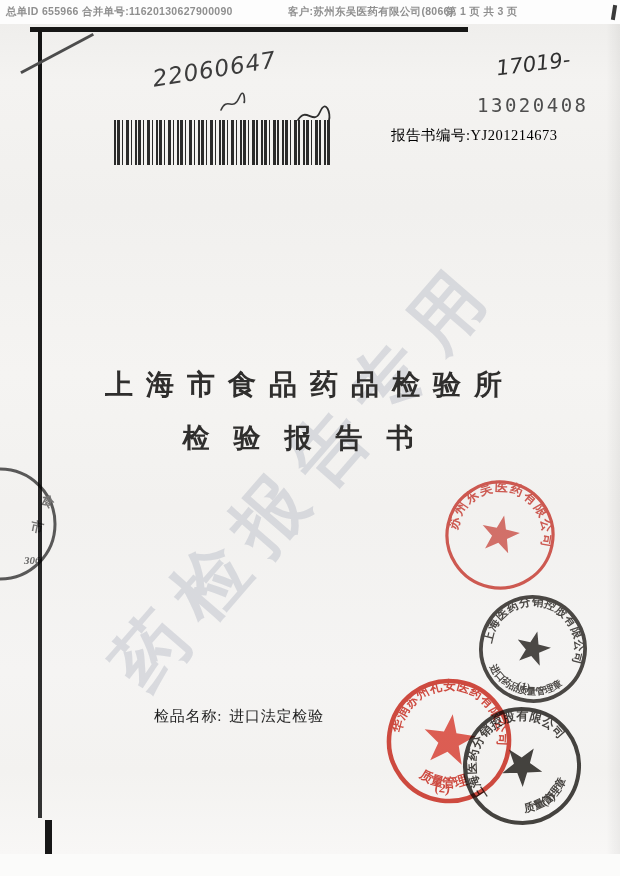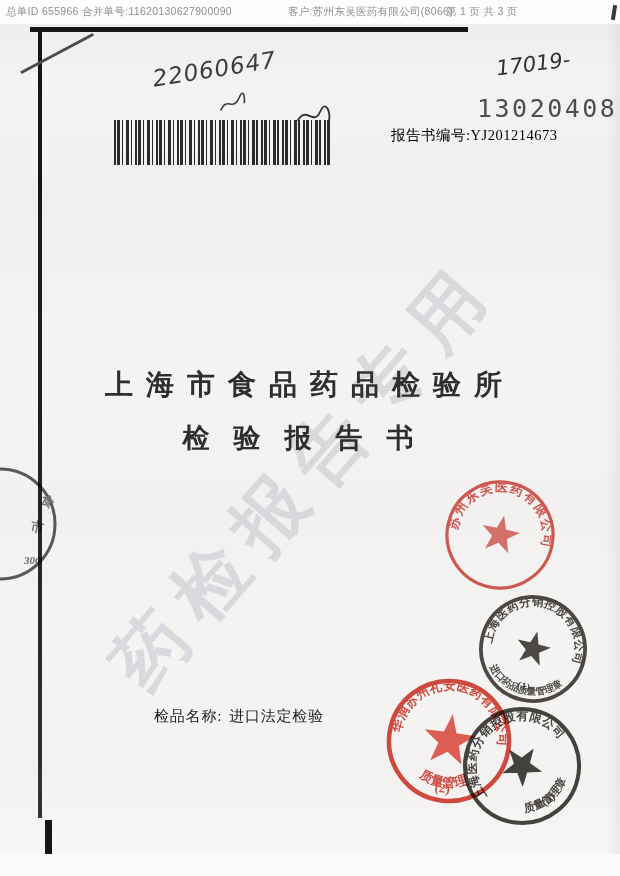--- a/index.html
+++ b/index.html
@@ -13,41 +13,41 @@
     background:linear-gradient(180deg,#efeeec 0%,#f4f3f1 7%,#f1f0ee 22%,#f5f4f2 42%,#f2f1ef 58%,#f5f4f3 78%,#f3f2f0 90%,#f8f7f6 100%);
     z-index:0;
   }
   .page-bg:after{
     content:"";position:absolute;right:0;top:0;width:14px;height:100%;
     background:linear-gradient(90deg,rgba(0,0,0,0) 0%,rgba(0,0,0,.05) 100%);
   }
   .bottom-strip{position:absolute;left:0;top:854px;width:620px;height:22px;background:#fbfbfa;z-index:0;}
   
   .scan-header{position:absolute;left:0;top:0;width:620px;height:24px;background:#fdfdfd;z-index:2;}
-  .hdr{position:absolute;top:5px;font-family:"Liberation Sans","DejaVu Sans",sans-serif;font-size:10.5px;color:#8f8f8f;letter-spacing:.3px;white-space:nowrap;}
+  .hdr{position:absolute;top:5px;font-family:"Liberation Sans","DejaVu Sans",sans-serif;font-size:10.5px;color:#8f8f8f;letter-spacing:.3px;white-space:nowrap;font-weight:bold;}
   .hdr-left{left:6px;}
   .hdr-cust{left:288px;}
   .hdr-page{left:446px;}
   
   .line-top{position:absolute;left:30px;top:27px;width:438px;height:5px;background:#161616;z-index:2;}
   .line-left{position:absolute;left:38px;top:30px;width:4px;height:788px;background:linear-gradient(180deg,#141414 0%,#222 55%,#333 100%);z-index:2;}
   .tick-bottom{position:absolute;left:45px;top:820px;width:7px;height:34px;background:#171717;z-index:2;}
   .slash-topleft{position:absolute;left:16px;top:52px;width:82px;height:2.5px;background:#4c4c4c;transform:rotate(-28deg);z-index:3;}
   .mark-topright{position:absolute;left:612px;top:5px;width:4px;height:15px;background:#3a3a3a;transform:rotate(9deg);z-index:2;}
   
   .watermark{
     position:absolute;left:-55px;top:425px;width:720px;height:100px;line-height:100px;
     text-align:center;font-size:72px;font-weight:600;letter-spacing:18px;
     color:rgba(172,175,190,.38);transform:rotate(-49deg);z-index:1;white-space:nowrap;
   }
   
   .hand{font-family:"DejaVu Sans",sans-serif;font-style:italic;color:#3c3c3c;position:absolute;z-index:2;white-space:nowrap;}
   .hand-tl{left:152px;top:56px;font-size:23px;letter-spacing:1px;transform:rotate(-9deg);}
   .hand-tr{left:496px;top:52px;font-size:21px;color:#2f2f2f;transform:rotate(-7deg);}
-  .code-stamped{position:absolute;left:477px;top:94px;font-family:"DejaVu Sans Mono",monospace;font-size:25px;letter-spacing:2.5px;color:#4e4e4e;z-index:2;}
+  .code-stamped{position:absolute;left:477px;top:94px;font-family:"DejaVu Sans Mono",monospace;font-size:19px;letter-spacing:2.5px;color:#4e4e4e;z-index:2;}
   .report-no{position:absolute;left:391px;top:126px;font-size:14.5px;color:#000000;letter-spacing:.5px;z-index:2;}
   .scribble{position:absolute;z-index:3;}
   
   .barcode{
     position:absolute;left:114px;top:120px;width:218px;height:45px;z-index:2;opacity:.92;
     background:repeating-linear-gradient(90deg,
       #191919 0 2px, transparent 2px 3px,
       #191919 3px 6px, transparent 6px 8px,
       #191919 8px 9px, transparent 9px 12px,
       #191919 12px 15px, transparent 15px 16.5px,

